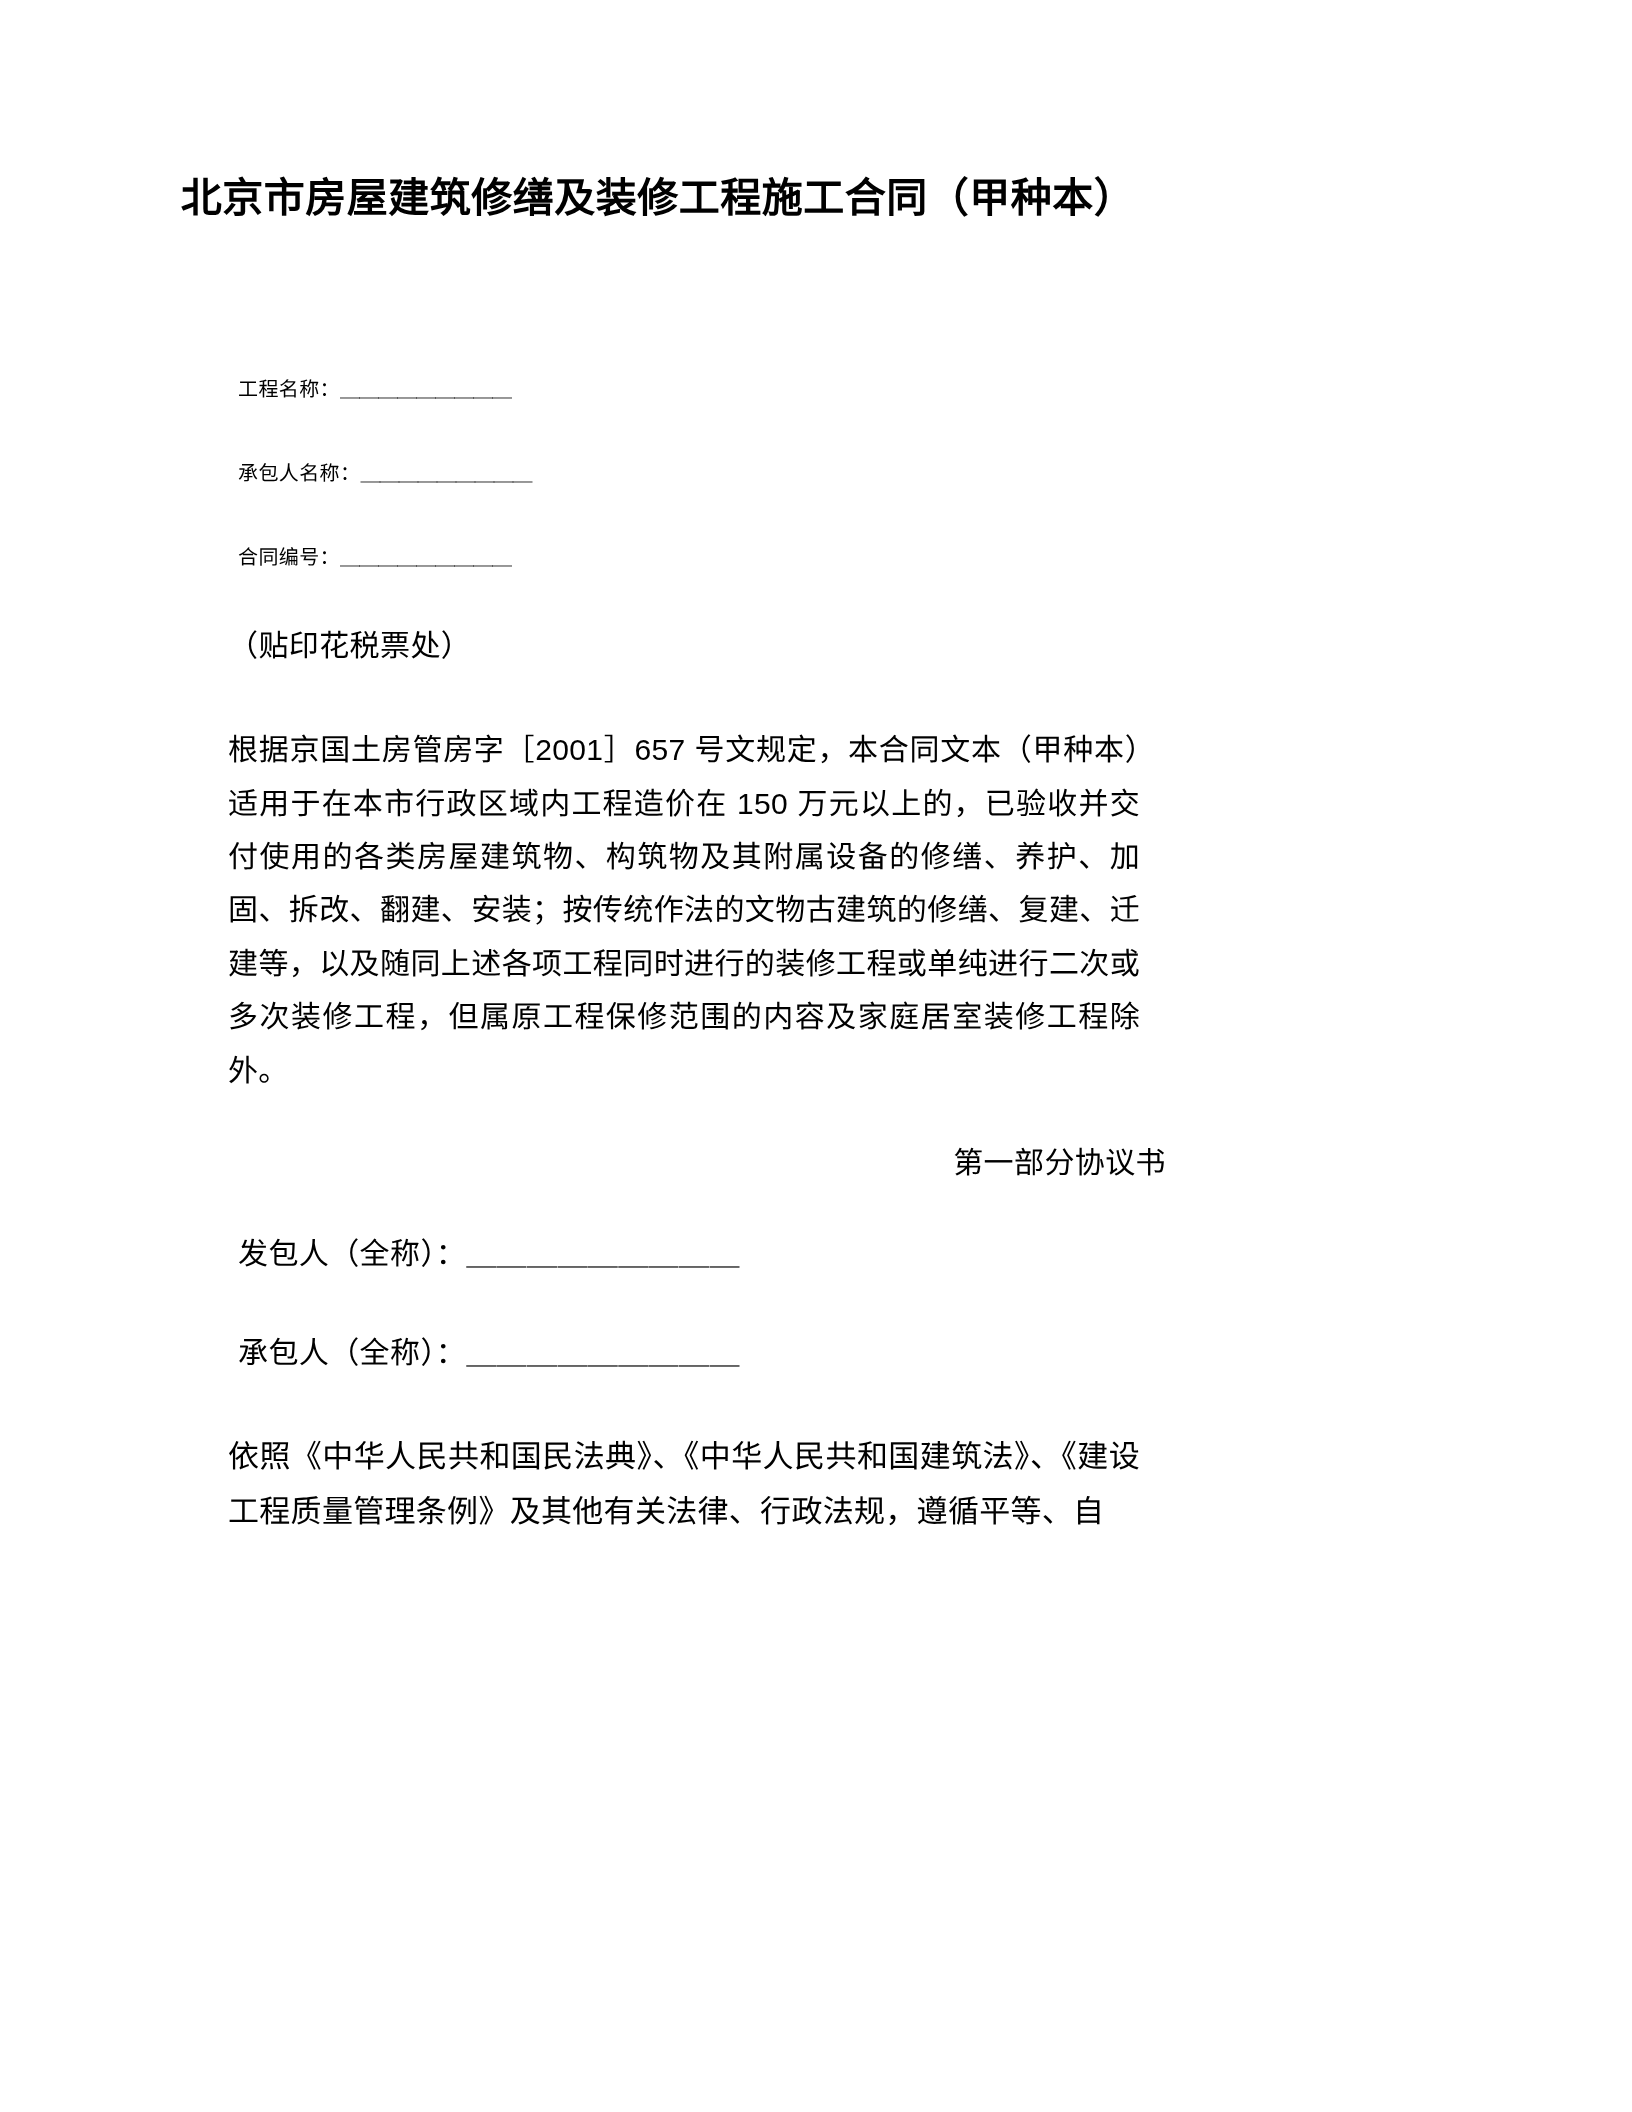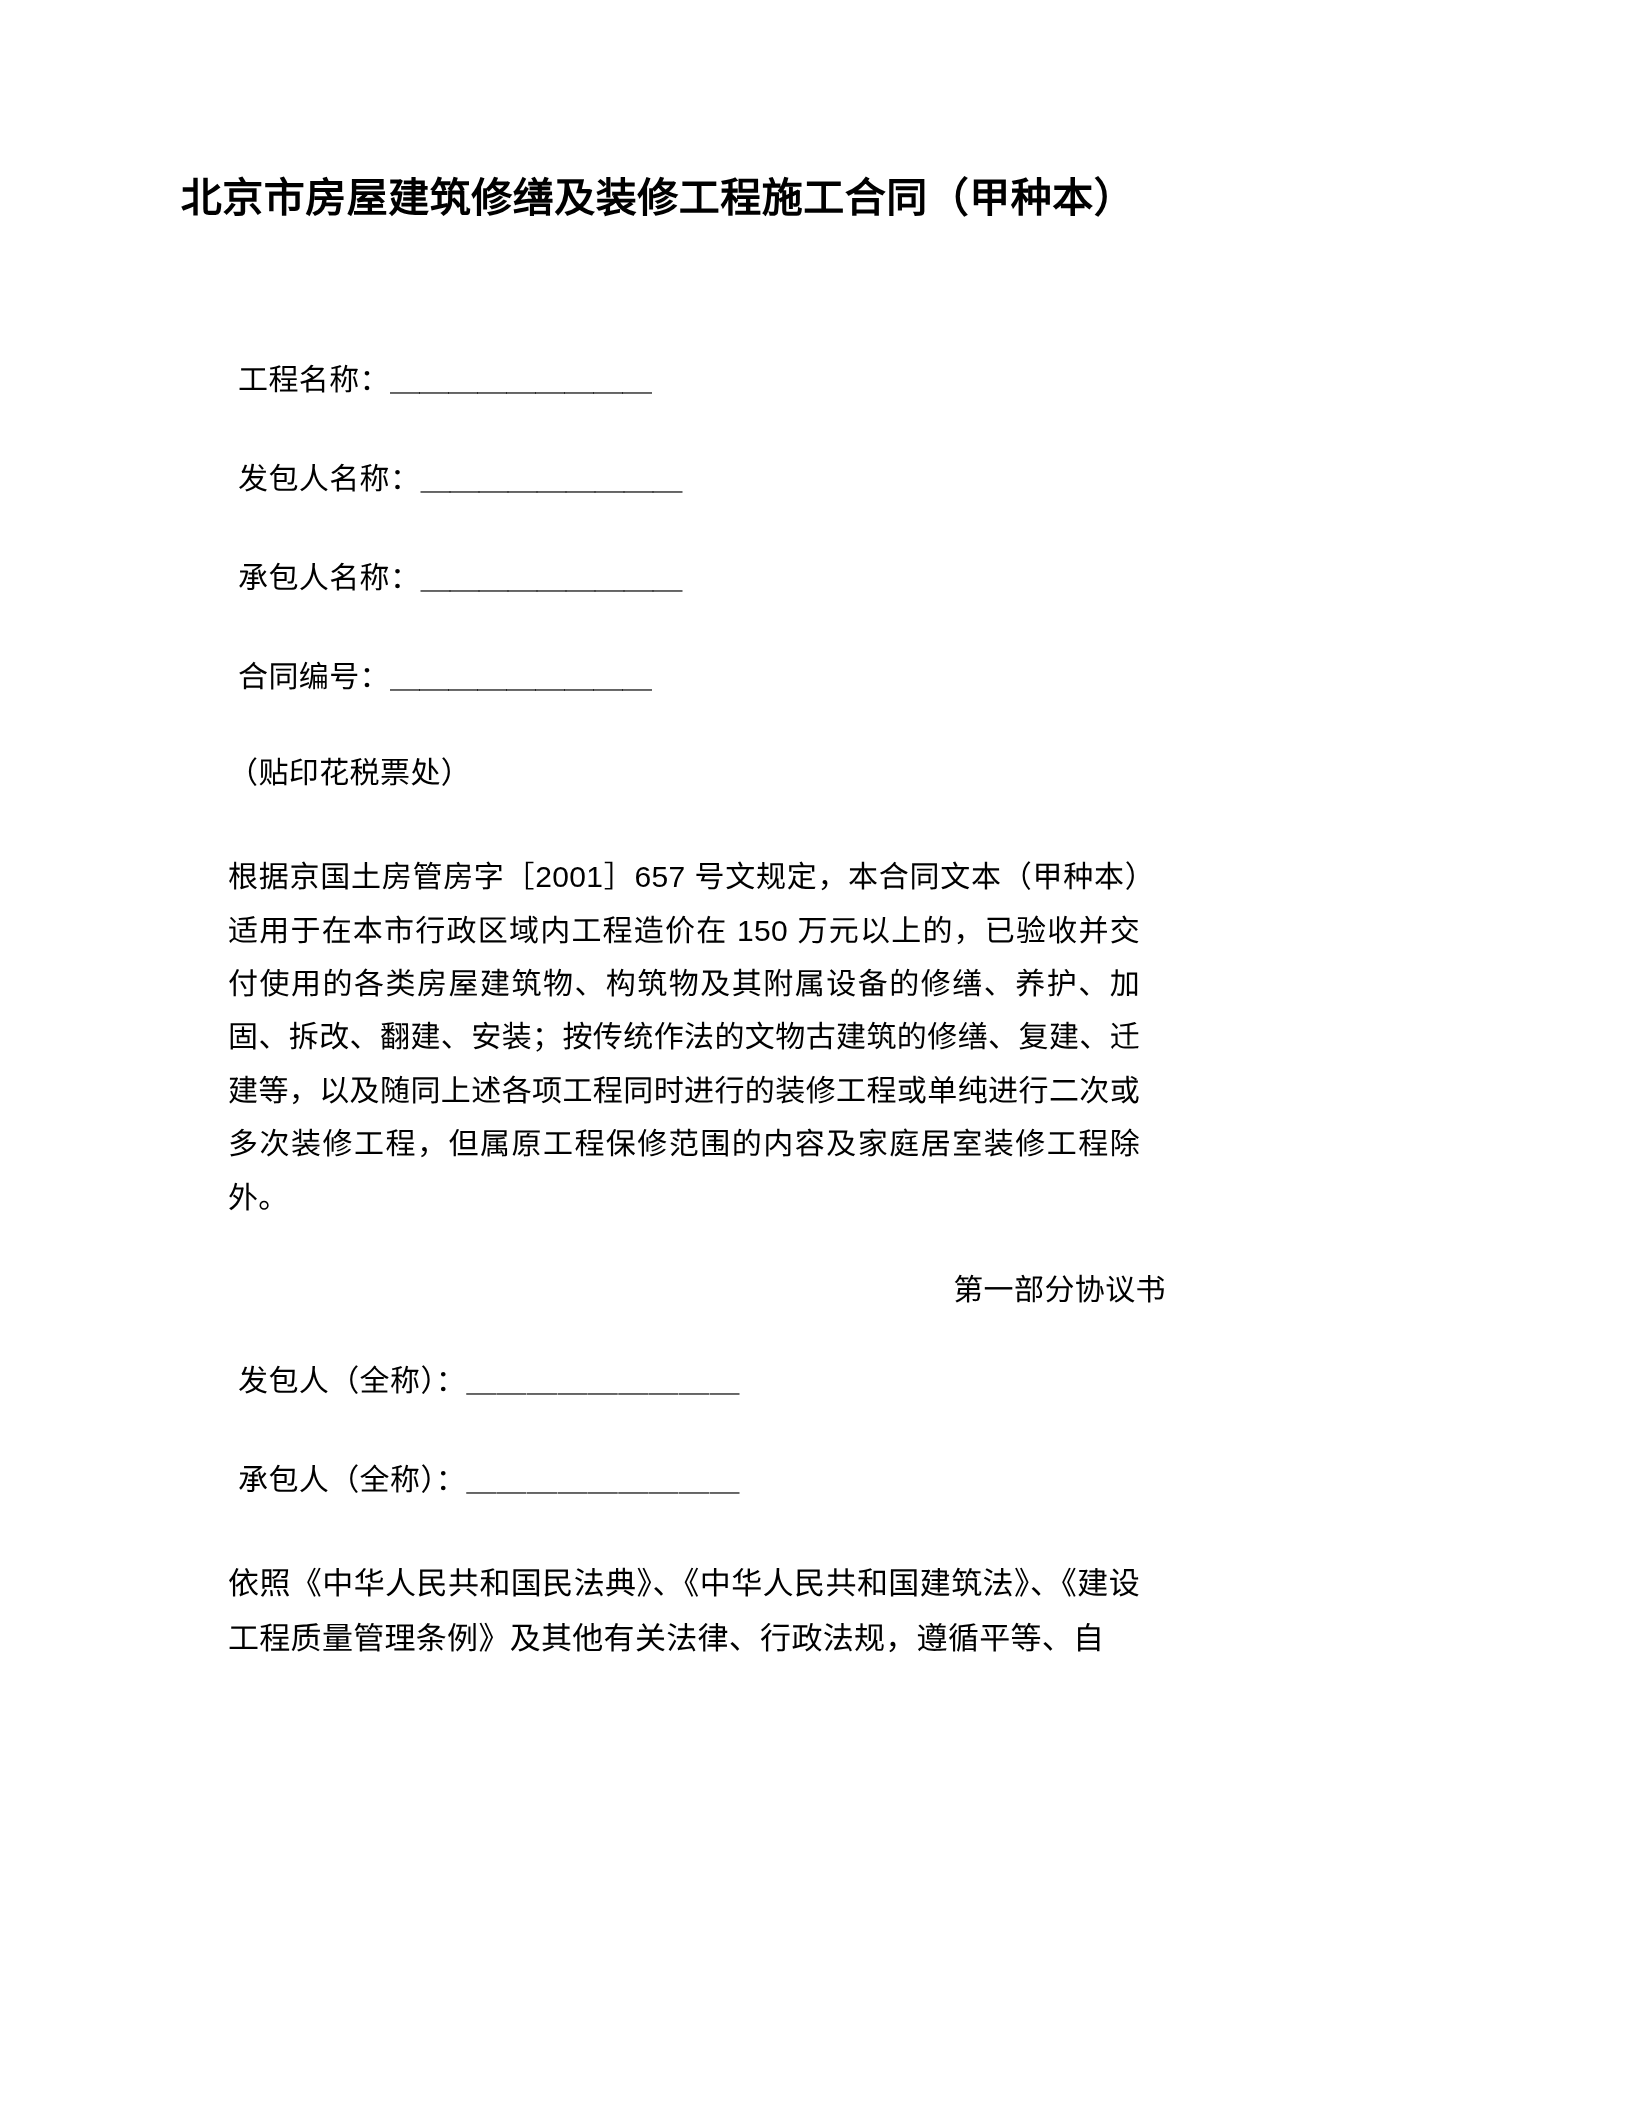--- a/index.html
+++ b/index.html
@@ -28,23 +28,23 @@
     font-weight: bold;
     text-align: center;
     letter-spacing: 0.5px;
     line-height: 1.3;
     margin: 22px 0 0 0;
   }
   .spacer-lg {
     height: 132px;
   }
   .field-line {
-    font-size: 30px;
+    font-size: 20px;
     line-height: 1.5;
-    margin: 0 0 54px 0;
+    margin: 17px 0 54px 0;
     padding-left: 88px;
     letter-spacing: 0.4px;
   }
   .field-line .blank {
     letter-spacing: -1px;
   }
   .stamp-note {
     font-size: 30px;
     line-height: 1.5;
     margin: 0 0 52px 0;
@@ -94,23 +94,20 @@
 <div class="page">
 
   <h1 class="doc-title">北京市房屋建筑修缮及装修工程施工合同（甲种本）</h1>
 
   <div class="spacer-lg"></div>
 
   <p class="field-line">
     <span>工程名称：</span><span class="blank">＿＿＿＿＿＿＿＿＿</span>
   </p>
 
-  <p class="field-line">
-    <span>发包人名称：</span><span class="blank">＿＿＿＿＿＿＿＿＿</span>
-  </p>
 
   <p class="field-line">
     <span>承包人名称：</span><span class="blank">＿＿＿＿＿＿＿＿＿</span>
   </p>
 
   <p class="field-line">
     <span>合同编号：</span><span class="blank">＿＿＿＿＿＿＿＿＿</span>
   </p>
 
   <p class="stamp-note">（贴印花税票处）</p>

